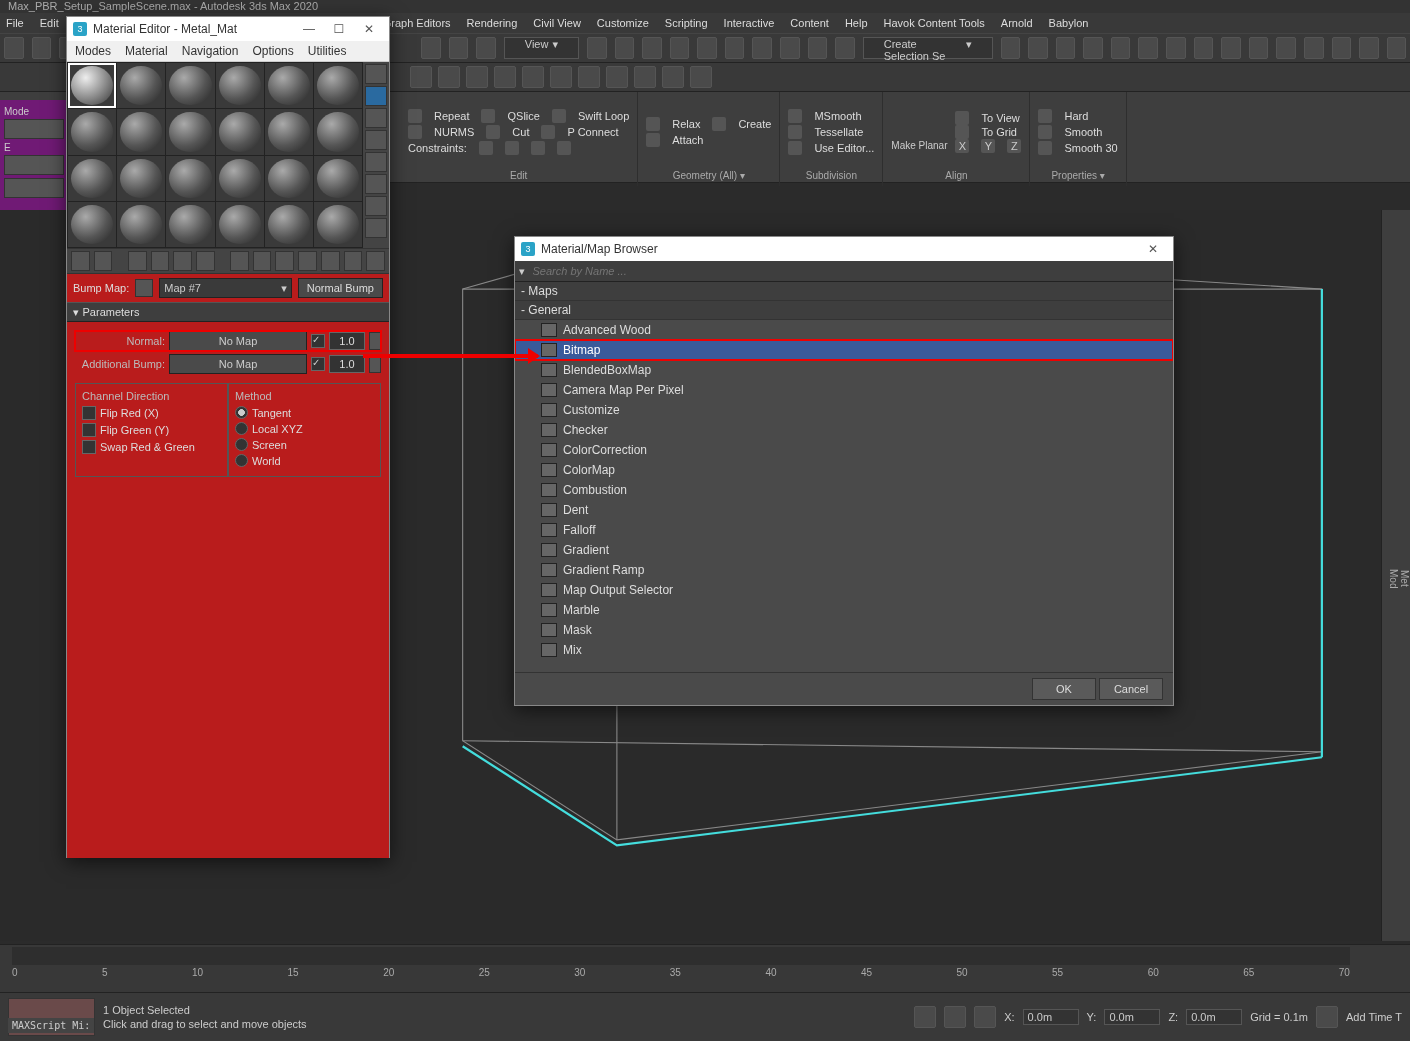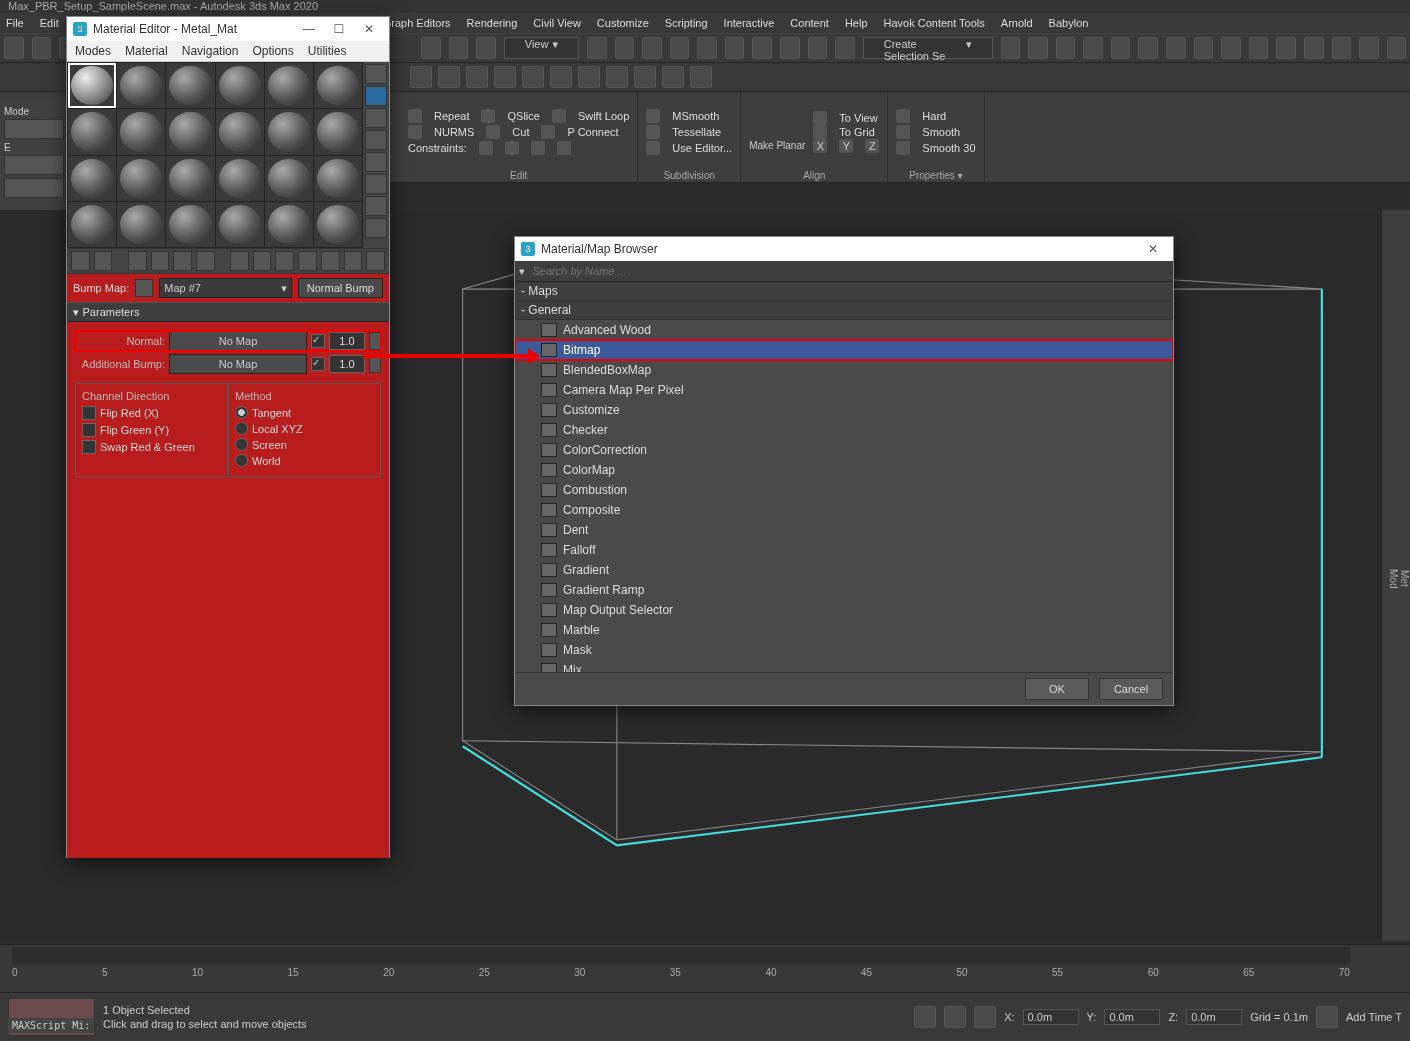--- a/index.html
+++ b/index.html
@@ -69,27 +69,27 @@
 .browser{left:514px;top:236px;width:658px;height:468px}
 .browser .body{background:#4a4a4a;height:calc(100% - 24px);display:flex;flex-direction:column}
 .search-row{height:20px;background:#3e3e3e;display:flex;align-items:center;padding:0 4px;gap:6px;border-bottom:1px solid #222}
 .search-row input{flex:1;background:#3e3e3e;border:none;color:#999;font-size:11px;outline:none;font-style:italic}
 .tree{flex:1;overflow:auto;background:#4a4a4a;font-size:12px}
 .tree-h{background:#3e3e3e;color:#ddd;padding:2px 6px;border-bottom:1px solid #333}
 .tree-item{display:flex;align-items:center;gap:6px;padding:2px 6px 2px 26px;color:#ddd;height:16px}
 .tree-item .sw{width:14px;height:12px;background:#666;border:1px solid #222}
 .tree-item.sel{background:#3a5a9a;color:#fff}
 .tree-item.hl{outline:2px solid #e00;outline-offset:-1px}
-.browser-btns{height:32px;display:flex;align-items:center;justify-content:flex-end;gap:10px;padding:0 10px;background:#4a4a4a;border-top:1px solid #333}
+.browser-btns{height:32px;display:flex;align-items:center;justify-content:flex-end;gap:3px;padding:0 10px;background:#4a4a4a;border-top:1px solid #333}
 .browser-btns .b{width:62px;height:20px;background:#5a5a5a;border:1px solid #333;color:#ddd;font-size:11px;display:flex;align-items:center;justify-content:center}
 
 .arrow{position:absolute;left:363px;top:354px;width:175px;height:4px;background:#e00;z-index:50}
 .arrow::after{content:"";position:absolute;right:-10px;top:-6px;border:8px solid transparent;border-left:12px solid #e00}
 .side-panel{position:absolute;right:0;top:210px;width:28px;bottom:100px;background:#3e3e3e;border-left:1px solid #222;writing-mode:vertical-rl;text-align:center;color:#aaa;font-size:10px;padding-top:6px}
-.left-panel{position:absolute;left:0;top:100px;width:60px;height:110px;background:#404040;border-right:1px solid #222;padding:4px}
+.left-panel{position:absolute;left:0;top:100px;width:60px;height:110px;background:#701a75;border-right:1px solid #222;padding:4px}
 .left-panel .t{height:18px;background:#555;border:1px solid #333;margin-bottom:3px}
 .left-panel .lbl{color:#ccc;font-size:10px;margin:2px 0}
 .maxscript{position:absolute;left:8px;bottom:8px;font-family:monospace;font-size:10px;color:#ccc;background:#444;padding:2px 4px}
 </style>
 </head>
 <body>
 
 <div class="main-title-bar">Max_PBR_Setup_SampleScene.max - Autodesk 3ds Max 2020</div>
 <div class="main-menu">
   <span>File</span>
@@ -201,20 +201,35 @@
         </div>
       <div class="rb-row">
           <span>Constraints:</span>
         <span class="ic"></span>
           <span class="ic"></span>
           <span class="ic"></span>
           <span class="ic"></span>
         </div>
     </div>
     <div class="ribbon-label">Edit</div>
+  </div>
+  <div class="ribbon-group">
+    <div class="ribbon-body">
+      <div class="rb-row">
+          <span class="ic"></span>
+          <span>Relax</span>
+        <span class="ic"></span>
+          <span>Create</span>
+        </div>
+      <div class="rb-row">
+          <span class="ic"></span>
+          <span>Attach</span>
+        </div>
+    </div>
+    <div class="ribbon-label"><span>Geometry (All)</span> ▾</div>
   </div>
   <div class="ribbon-group">
     <div class="ribbon-body">
       <div class="rb-row">
           <span class="ic"></span>
           <span>MSmooth</span>
         </div>
       <div class="rb-row">
           <span class="ic"></span>
           <span>Tessellate</span>
@@ -570,24 +585,20 @@
           <div class="tree-item">
             <span class="sw"></span>
             <span>ColorMap</span>
           </div>
           <div class="tree-item">
             <span class="sw"></span>
             <span>Combustion</span>
           </div>
           <div class="tree-item">
             <span class="sw"></span>
-            <span>Composite</span>
-          </div>
-          <div class="tree-item">
-            <span class="sw"></span>
             <span>Dent</span>
           </div>
           <div class="tree-item">
             <span class="sw"></span>
             <span>Falloff</span>
           </div>
           <div class="tree-item">
             <span class="sw"></span>
             <span>Gradient</span>
           </div>

